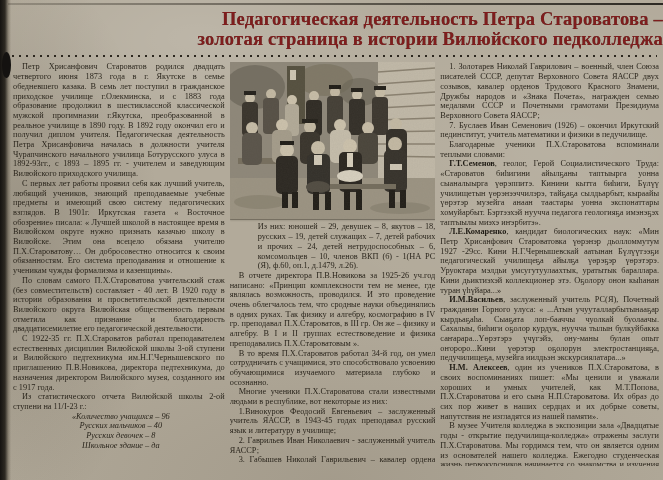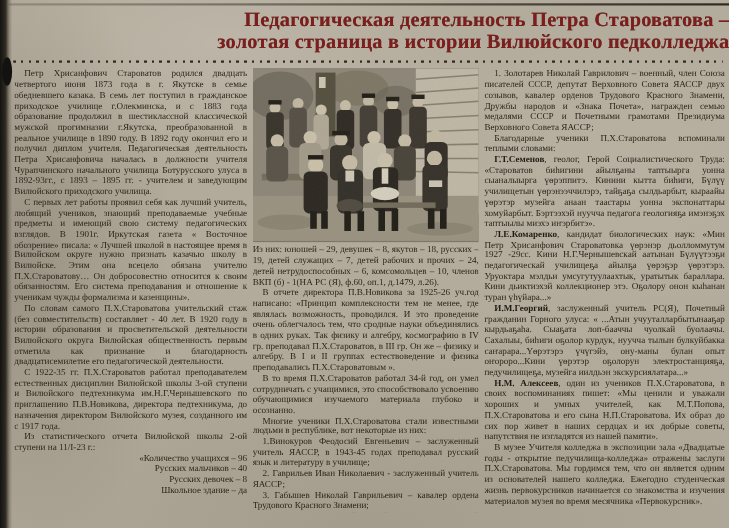--- a/index.html
+++ b/index.html
@@ -35,22 +35,22 @@
   .columns{display:flex;gap:5px;padding:0 4px 0 13px;}
   .col{height:404px;overflow:hidden;}
   .col-left{width:212px;}
   .col-mid{width:206px;}
   .col-right{width:219px;}
   .para{
     margin:0;font-size:8.3px;line-height:9.7px;text-align:justify;text-indent:9px;
     color:#2b261d;
   }
   .para b{color:#201c15;}
-  .para.noind{text-indent:0;}
-  .para.list{text-indent:0;text-align:right;padding-left:4px;}
+  .para.noind{text-indent:0;margin-left:28px;}
+  .para.list{text-indent:0;text-align:center;padding-left:4px;font-style:italic;}
   .photo-frame{
     width:206px;height:157px;margin-bottom:3px;position:relative;
     box-shadow:0 0 0 1px rgba(60,54,43,.35), 0 1px 2px rgba(40,35,25,.3);
     background:#8f887a;
   }
   .photo-frame svg{display:block;}
 </style>
 </head>
 <body>
 
@@ -183,20 +183,21 @@
         <p class="para">Многие ученики П.Х.Староватова стали известными людьми в республике, вот некоторые из них:</p>
         <p class="para">1.Винокуров Феодосий Евгеньевич – заслуженный учитель ЯАССР, в 1943-45 годах преподавал русский язык и литературу в училище;</p>
         <p class="para">2. Гаврильев Иван Николаевич - заслуженный учитель ЯАССР;</p>
         <p class="para">3. Габышев Николай Гаврильевич – кавалер ордена Трудового Красного Знамени;</p>
         <p class="para">4. Туралысов Георгий Михайлович – театральный художник, заслуженный деятель искусств РСФСР, народный художник ЯАССР;</p>
       </div>
   </div>
 
   <div class="col col-right">
       <p class="para">1. Золотарев Николай Гаврилович – военный, член Союза писателей СССР, депутат Верховного Совета ЯАССР двух созывов, кавалер орденов Трудового Красного Знамени, Дружбы народов и «Знака Почета», награжден семью медалями СССР и Почетными грамотами Президиума Верховного Совета ЯАССР;</p>
+      <p class="para">7. Буслаев Иван Семенович (1926) – окончил Иркутский пединститут, учитель математики и физики в педучилище.</p>
       <p class="para">Благодарные ученики  П.Х.Староватова вспоминали теплыми словами:</p>
       <p class="para"><b>Г.Т.Семенов</b>, геолог, Герой Социалистического Труда: «Староватов биһигини айылҕаны таптыырга уонна сыаналыырга үөрэппитэ. Кинини кытта биһиги, Бүлүү училищетын үөрэнээччилэрэ, тайҕаҕа сылдьарбыт, кыраайы үөрэтэр музейга анаан таастары уонна экспонаттары хомуйарбыт. Бэртээхэй нуучча педагога геологияҕа имэнэҕэх таптыылы миэхэ иҥэрбитэ».</p>
       <p class="para"><b>Л.Е.Комаренко</b>, кандидат биологических наук: «Мин Петр Хрисанфович Староватовка үөрэнэр дьолломмутум 1927 -29сс. Кини Н.Г.Чернышевскай аатынан Бүлүүтээҕи педагогическай училищеҕа айылҕа үөрэҕэр үөрэтэрэ. Уруоктара мэлдьи умсугутуулаахтык, уратытык бараллара. Кини дьиктиэхэй коллекционер этэ. Оҕолору онон кыһанан туран үһүйара...»</p>
-      <p class="para"><b>И.М.Георгий</b>, заслуженный учитель РС(Я), Почетный гражданин Горного улуса: « ...Атын учууталларбытынааҕар кырдьаҕаһа. Сыаҕата лоп-бааччы чуолкай буолаачы. Сахалыы, биһиги оҕолор курдук, нуучча тылын булкуйбакка саҥарара...Үөрэтэрэ үчүгэйэ, ону-маны булан опыт оҥороро...Кини үөрэтэр оҕолорун электростанцияҕа, педучилищеҕа, музейга иилдьэн экскурсиялатара...»</p>
+      <p class="para"><b>И.М.Васильев</b>, заслуженный учитель РС(Я), Почетный гражданин Горного улуса: « ...Атын учууталларбытынааҕар кырдьаҕаһа. Сыаҕата лоп-бааччы чуолкай буолаачы. Сахалыы, биһиги оҕолор курдук, нуучча тылын булкуйбакка саҥарара...Үөрэтэрэ үчүгэйэ, ону-маны булан опыт оҥороро...Кини үөрэтэр оҕолорун электростанцияҕа, педучилищеҕа, музейга иилдьэн экскурсиялатара...»</p>
       <p class="para"><b>Н.М. Алексеев</b>, один из учеников  П.Х.Староватова, в своих воспоминаниях пишет: «Мы ценили и уважали хороших и умных учителей, как  М.Т.Попова,  П.Х.Староватова и его сына Н.П.Староватова. Их образ до сих пор живет в наших сердцах и их добрые советы, напутствия не изгладятся из нашей памяти».</p>
       <p class="para">В музее Учителя колледжа в экспозиции зала «Двадцатые годы -  открытие педучилища-колледжа» отражены заслуги П.Х.Староватова. Мы гордимся тем, что он является одним из основателей нашего колледжа. Ежегодно студенческая жизнь первокурсников начинается со знакомства и изучения материалов музея во время месячника «Первокурсник».</p>
     </div>
 </div>
 
 </body></html>

